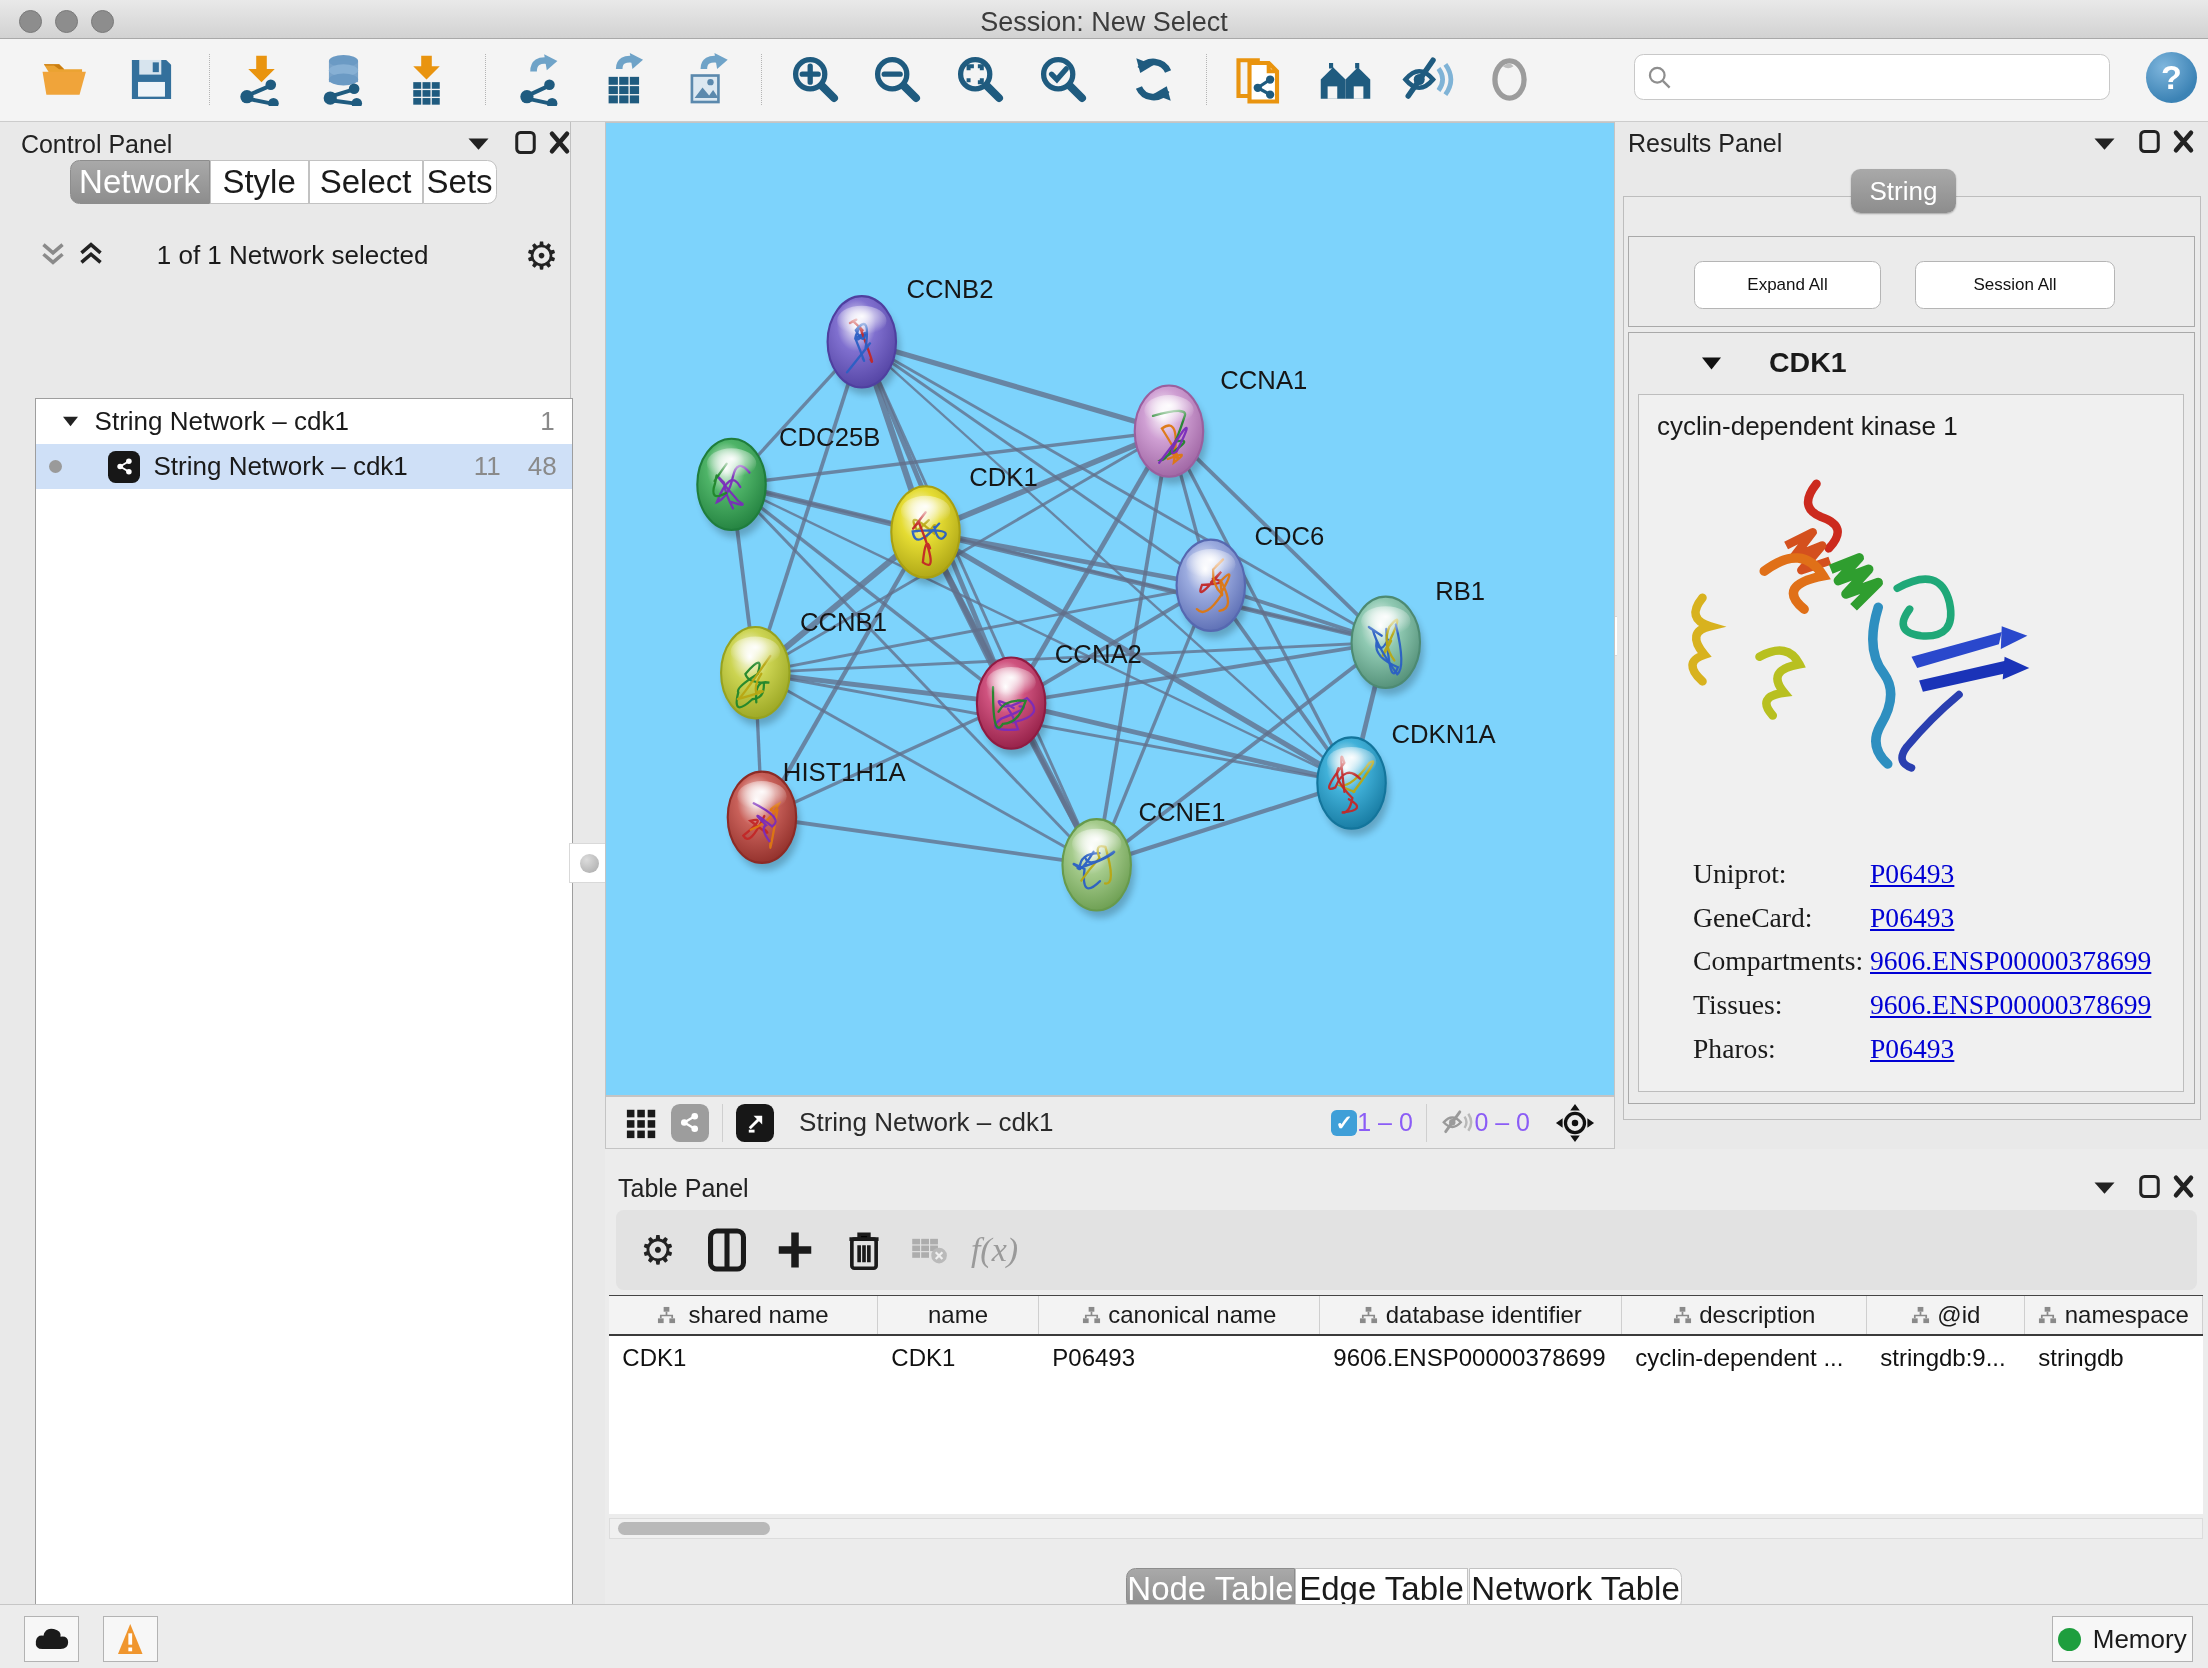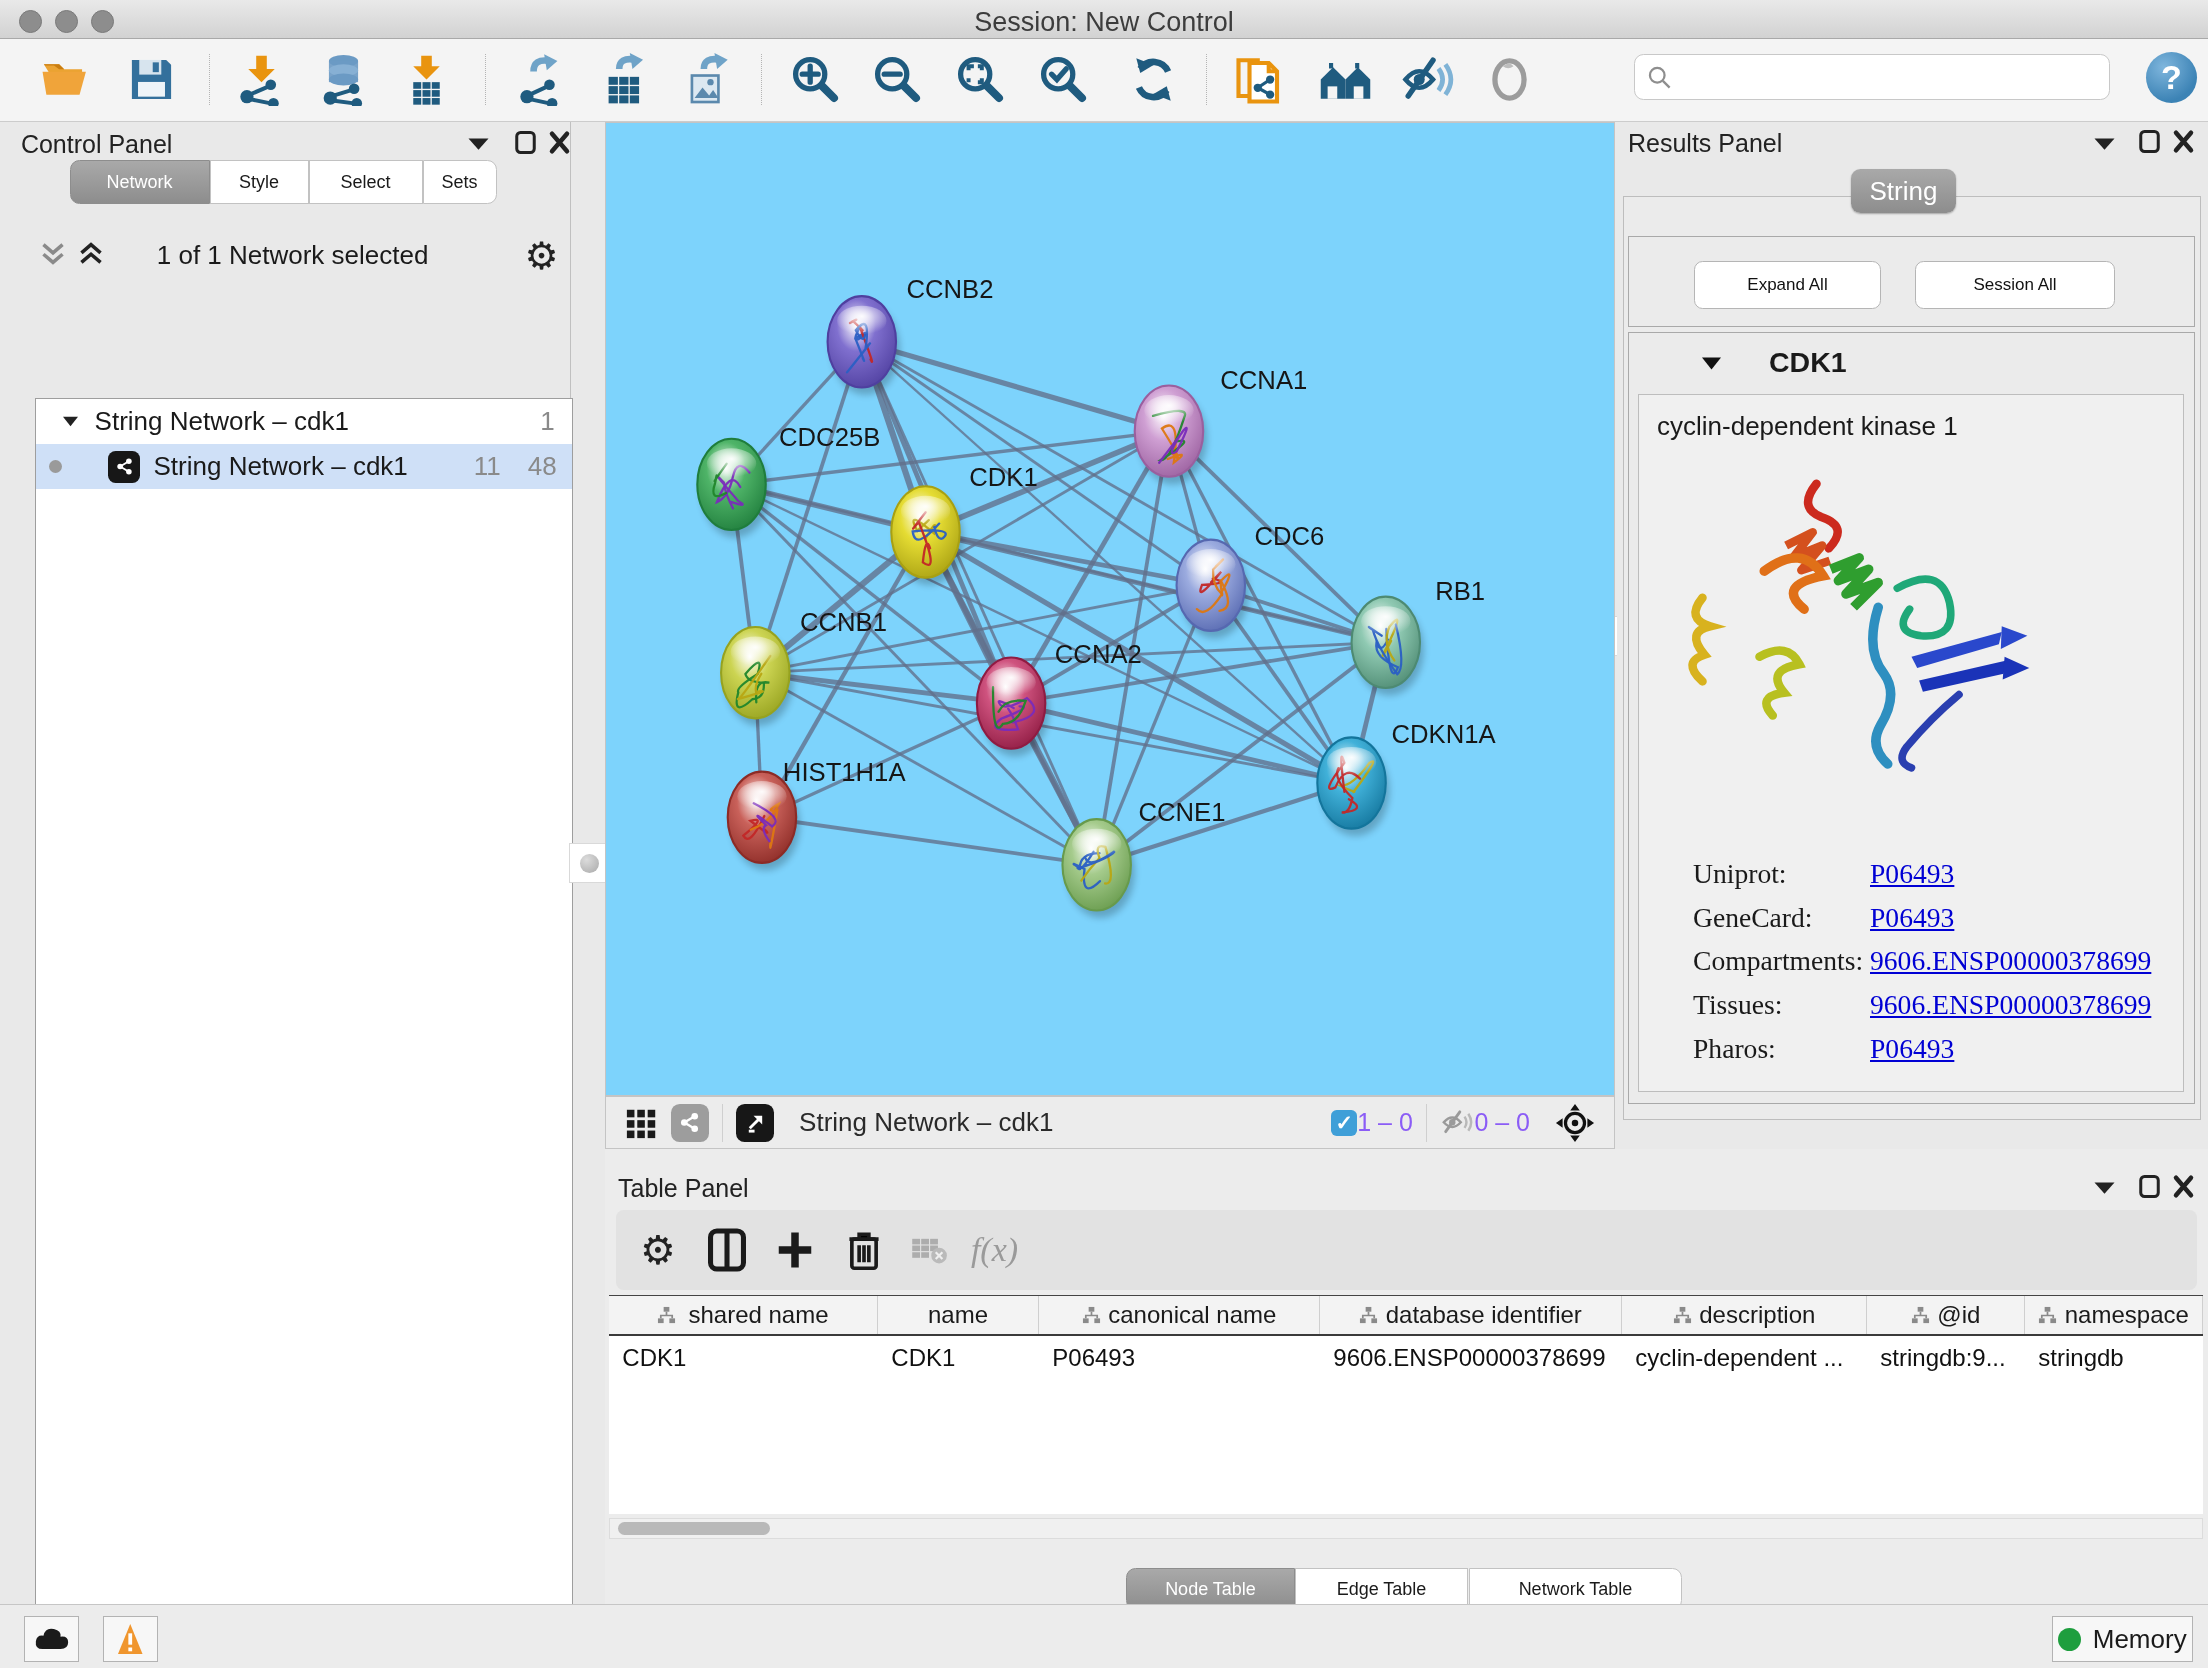--- a/index.html
+++ b/index.html
@@ -21,21 +21,21 @@
   .searchbox{left:1634px;top:15px;width:476px;height:46px;background:#ffffff;
     border:1.9px solid #c8c8c8;border-radius:9.5px;display:flex;align-items:center;padding-left:11.4px;box-sizing:border-box;}
   .searchbox input{border:none;outline:none;font-size:23px;width:409px;background:transparent;
     font-family:"Liberation Sans",sans-serif;}
   .helpbtn{left:2146px;top:13.3px;width:51px;height:51px;border-radius:50%;
     background:radial-gradient(circle at 35% 30%,#7fb6dd,#3c83b5 70%);color:#fff;font-weight:bold;
     font-size:34px;display:flex;align-items:center;justify-content:center;}
   
   .ptitle{font-size:25px;color:#222;}
   .tabseg{height:44px;display:flex;align-items:center;justify-content:center;
-    background:#ffffff;border:1px solid #c2c2c2;font-size:18px;box-sizing:border-box;}
+    background:#ffffff;border:1px solid #c2c2c2;font-size:33px;box-sizing:border-box;}
   .tabseg.sel{background:linear-gradient(#a9a9a9,#8d8d8d);color:#ffffff;border-color:#8d8d8d;}
   
   .cpanel{left:7.6px;top:122px;width:563px;height:1476px;background:#e9e9e9;
     border-right:1.9px solid #c0c0c0;box-sizing:border-box;}
   .treebox{left:27px;top:276px;width:538px;height:1305px;background:#ffffff;
     border:1.9px solid #9e9e9e;box-sizing:border-box;}
   .treerow{height:45px;display:flex;align-items:center;font-size:26px;}
   .treerow .cnt{color:#8a8a8a;}
   .rowsel{background:#cfe0f7;}
   .sharebadge{width:32px;height:32px;border-radius:7.6px;background:#171717;
@@ -102,21 +102,21 @@
   svg{display:block;}
   .navy{fill:#1f5b7f;} .orange{fill:#e9940f;}
 </style>
 </head>
 <body>
 
 <div class="abs titlebar">
   <div class="abs tlight" style="left:19px"></div>
   <div class="abs tlight" style="left:55px"></div>
   <div class="abs tlight" style="left:91px"></div>
-  <div class="abs wintitle">Session: New Control</div>
+  <div class="abs wintitle">Session: New Select</div>
 </div>
 
 <div class="abs toolbar">
   <span class="abs tbi" style="left:38px">
     <svg width="51" height="51" viewBox="0 0 40 40">
         <path class="orange" d="M3 8h12l4 4h14v4H8z" opacity=".85"></path>
         <path fill="#f0a43a" d="M2 14h34l-5 18H5z"></path>
         <path fill="#c97d10" d="M3 8h12l4 4h-4l-4-3H4z"></path>
       </svg>
   </span>

